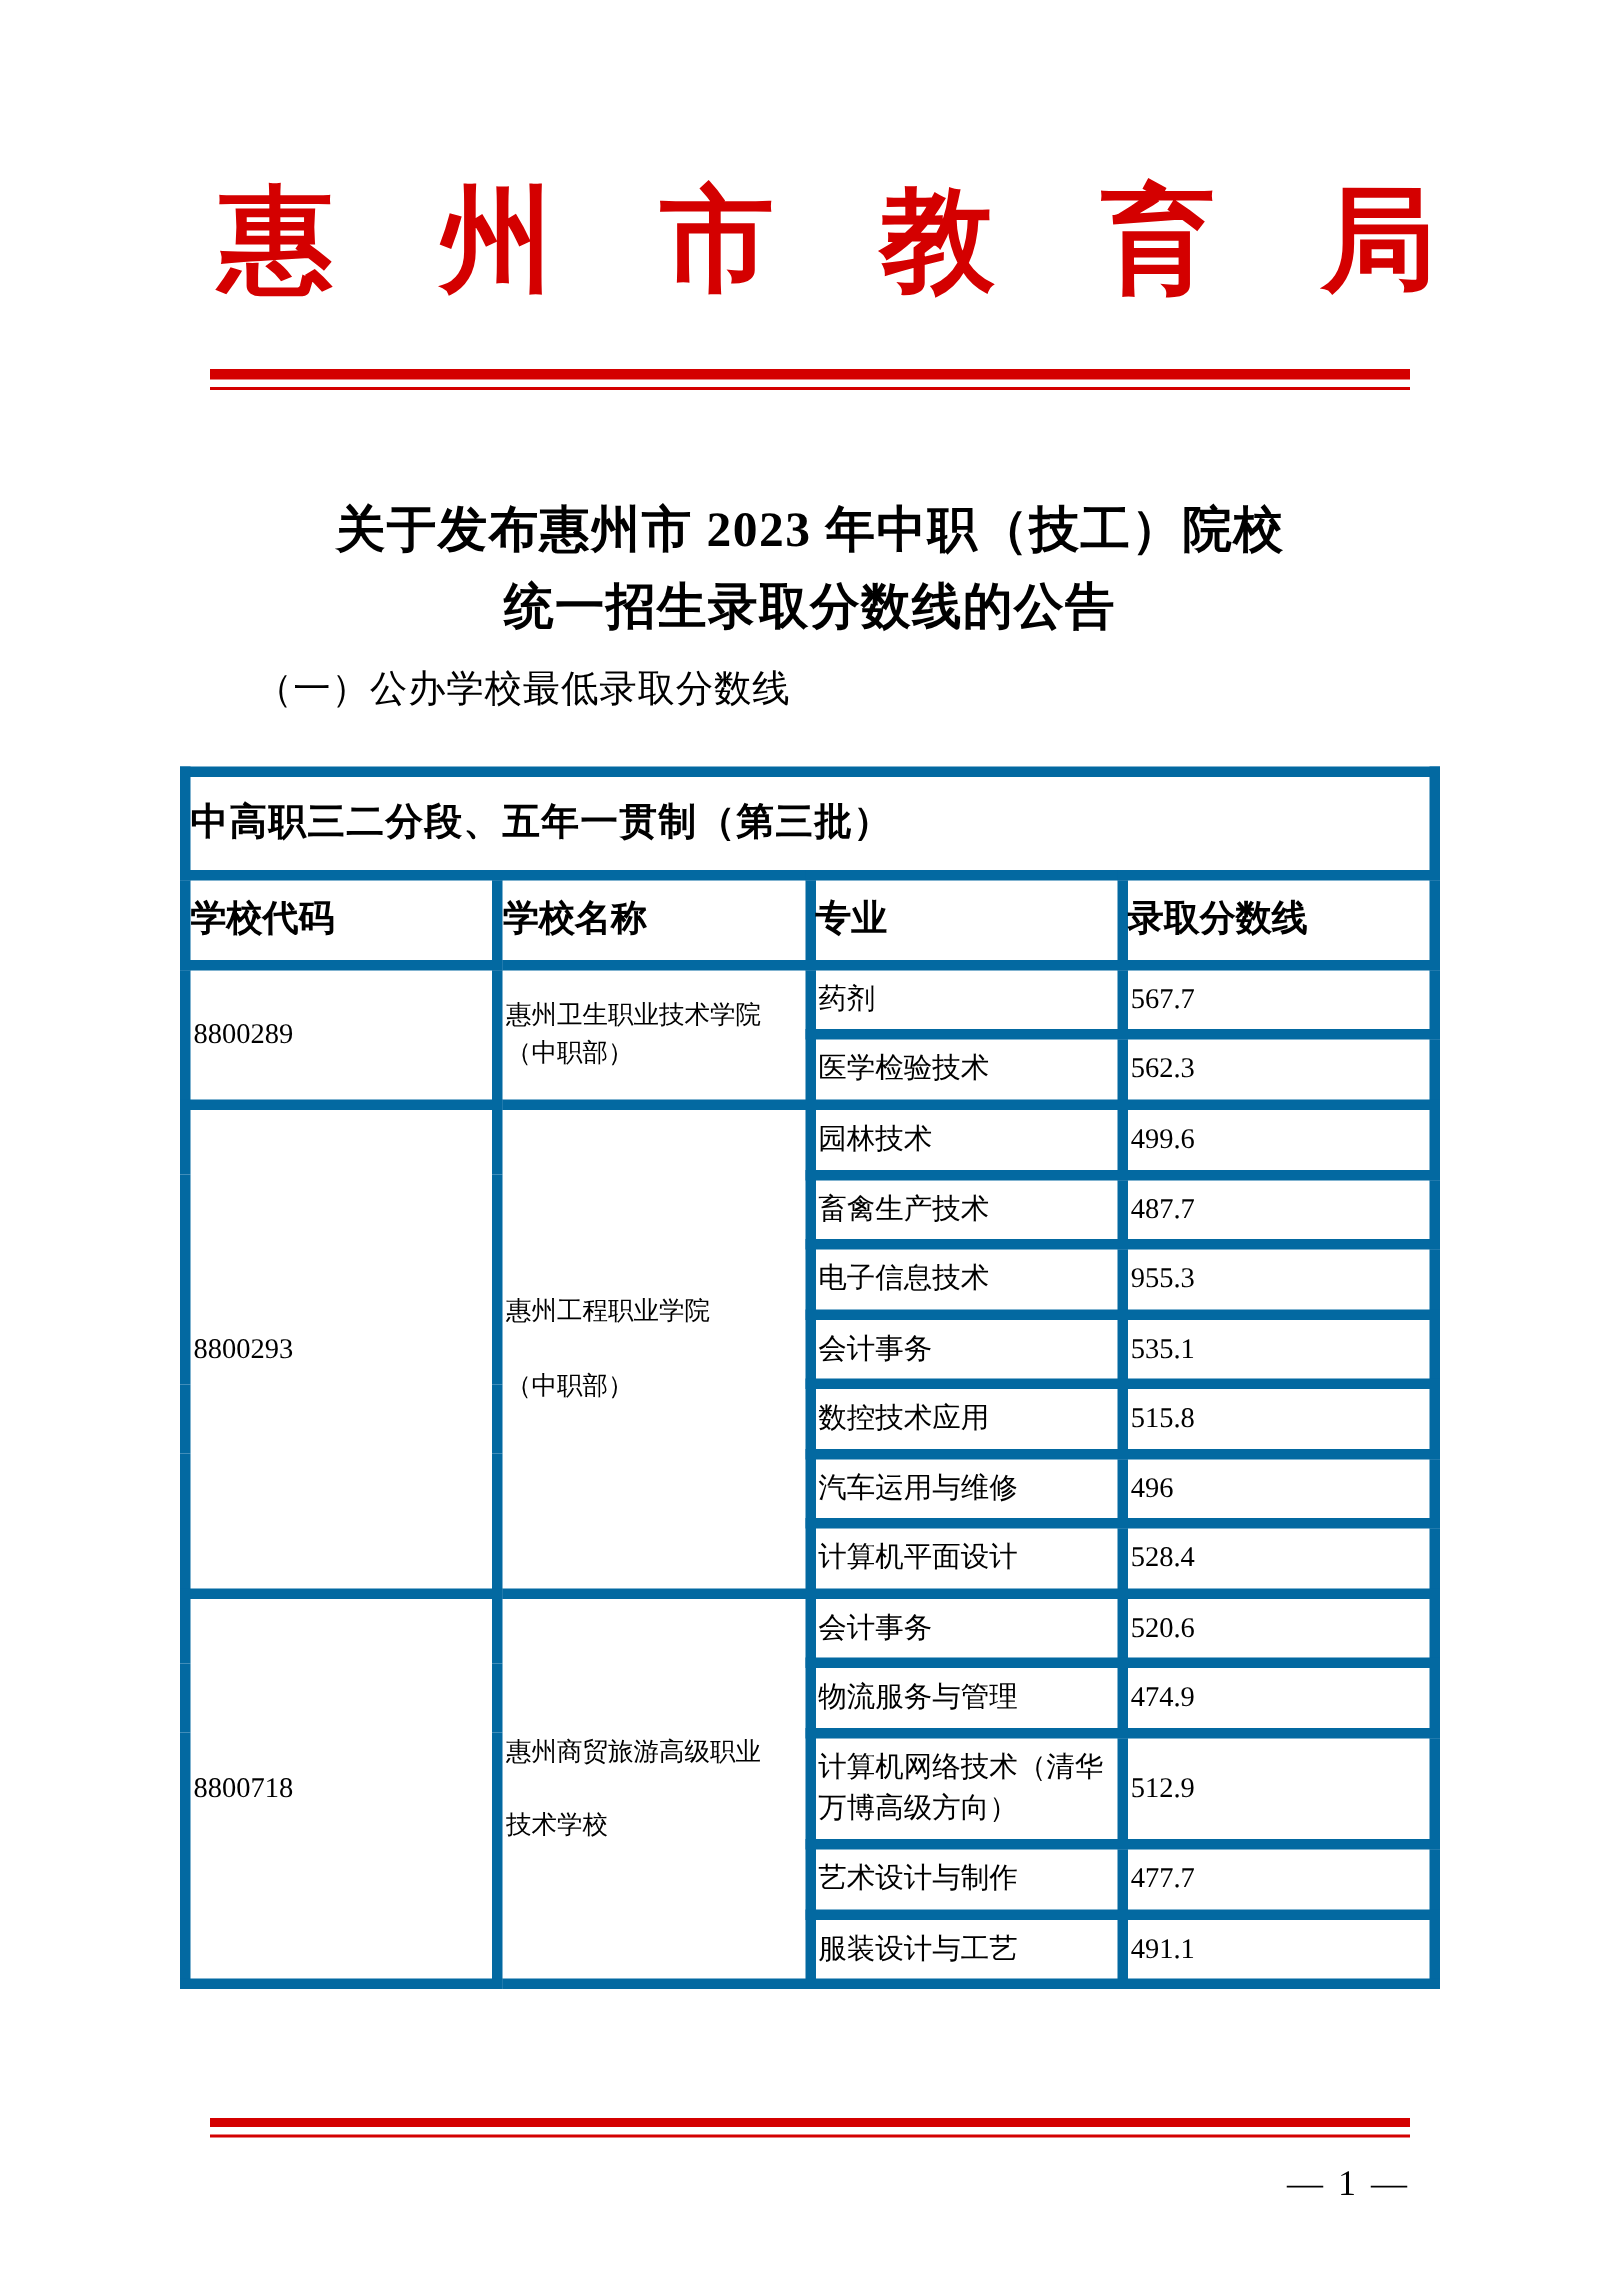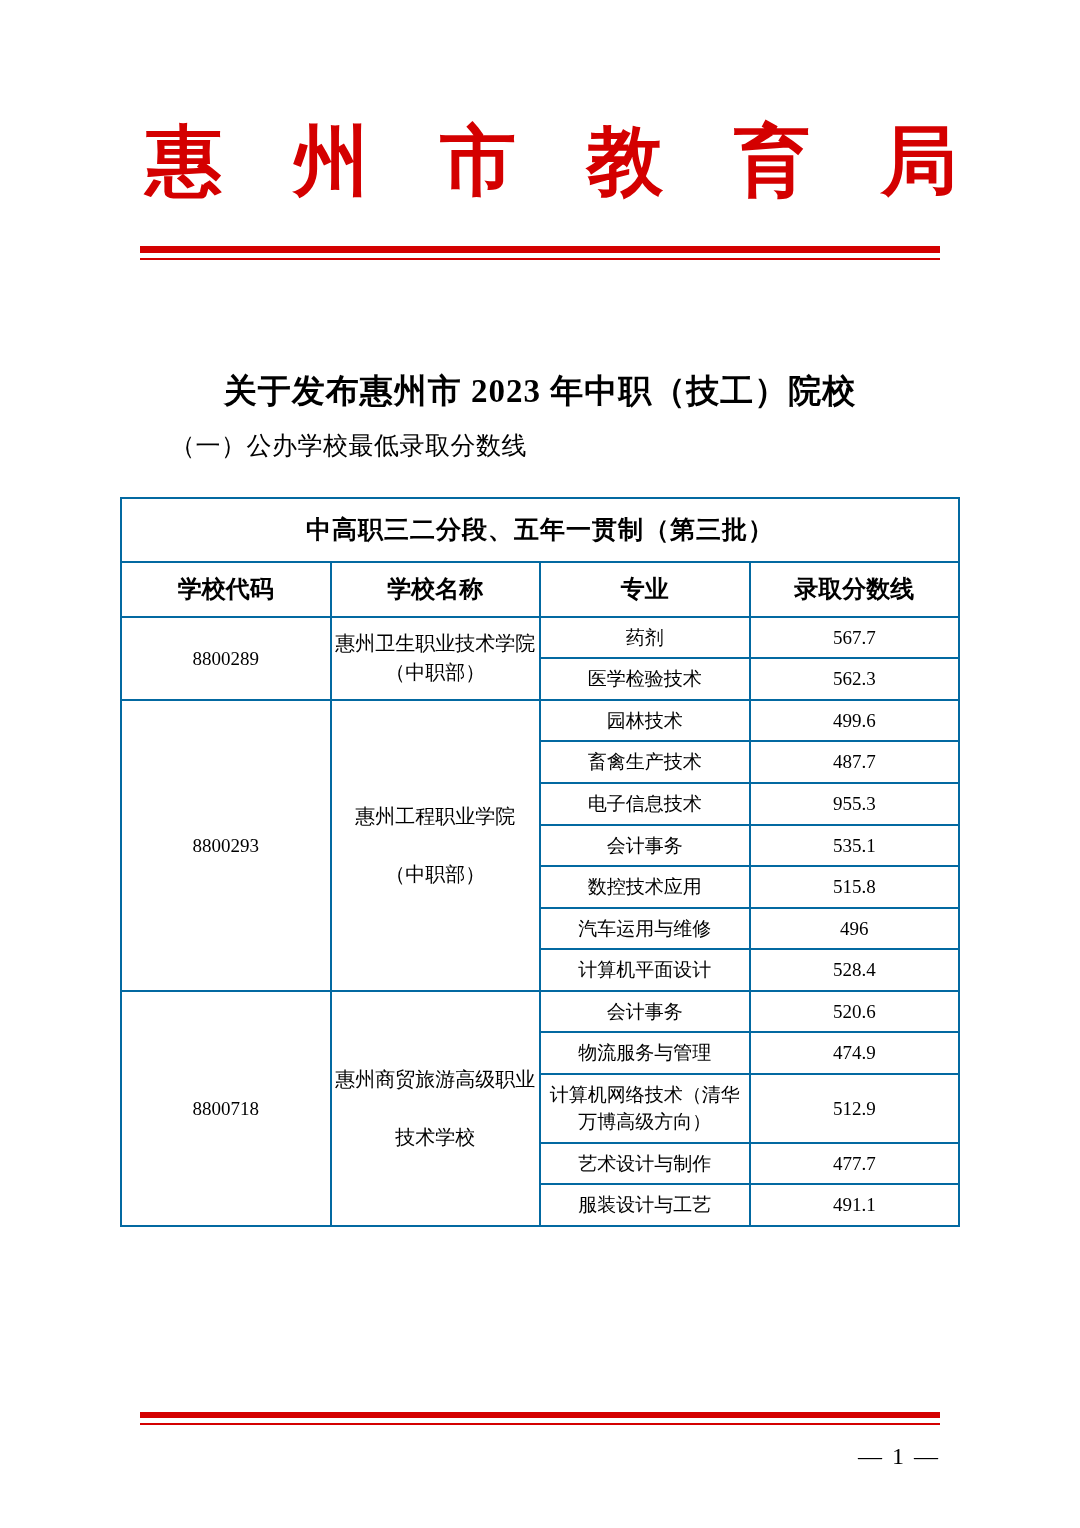--- a/index.html
+++ b/index.html
@@ -47,21 +47,21 @@
     margin: 0 auto;
   }
   .rule-thin {
     height: 2px;
     background: #d40000;
     width: 800px;
     margin: 5px auto 0 auto;
   }
   
   .doc-title {
-    margin-top: 106px;
+    margin-top: 69px;
     text-align: center;
     font-weight: bold;
     font-size: 33px;
     line-height: 1.55;
     letter-spacing: 1px;
   }
   .doc-title div { white-space: nowrap; }
   
   .body-para {
     margin-top: 40px;
@@ -90,40 +90,40 @@
   .table-wrap {
     margin-top: 26px;
   }
   table.score-table {
     border-collapse: collapse;
     width: 840px;
     table-layout: fixed;
     font-size: 19px;
   }
   table.score-table td, table.score-table th {
-    border: 2px solid #0369a1;
-    text-align: center;
+    border: 7px solid #0369a1;
+    text-align: left;
     vertical-align: middle;
     padding: 6px 2px;
     font-weight: normal;
     line-height: 1.45;
   }
   table.score-table tr.caption-row td {
     font-size: 25px;
     font-weight: bold;
     padding: 13px 0;
     letter-spacing: 1px;
   }
   table.score-table tr.header-row td {
     font-size: 24px;
     font-weight: bold;
     padding: 9px 0;
   }
   td.school-name {
-    font-size: 20px;
+    font-size: 17px;
     line-height: 1.9;
   }
   td.major { font-size: 19px; }
   td.score { font-size: 19px; }
   td.code  { font-size: 19px; }
   
   .footer {
     position: absolute;
     left: 120px;
     right: 120px;
@@ -157,20 +157,21 @@
   <div class="letterhead">
     <div class="letterhead-title">惠 州 市 教 育 局</div>
     <div class="letterhead-rule-wrap">
       <div class="rule-thick"></div>
       <div class="rule-thin"></div>
     </div>
   </div>
 
   <div class="doc-title">
     <div>关于发布惠州市 2023 年中职（技工）院校</div>
+    <div>统一招生录取分数线的公告</div>
   </div>
 
 
 
   <div class="sub-head">（一）公办学校最低录取分数线</div>
 
   <div class="table-wrap">
     <table class="score-table">
       <tbody>
         <tr class="caption-row">

